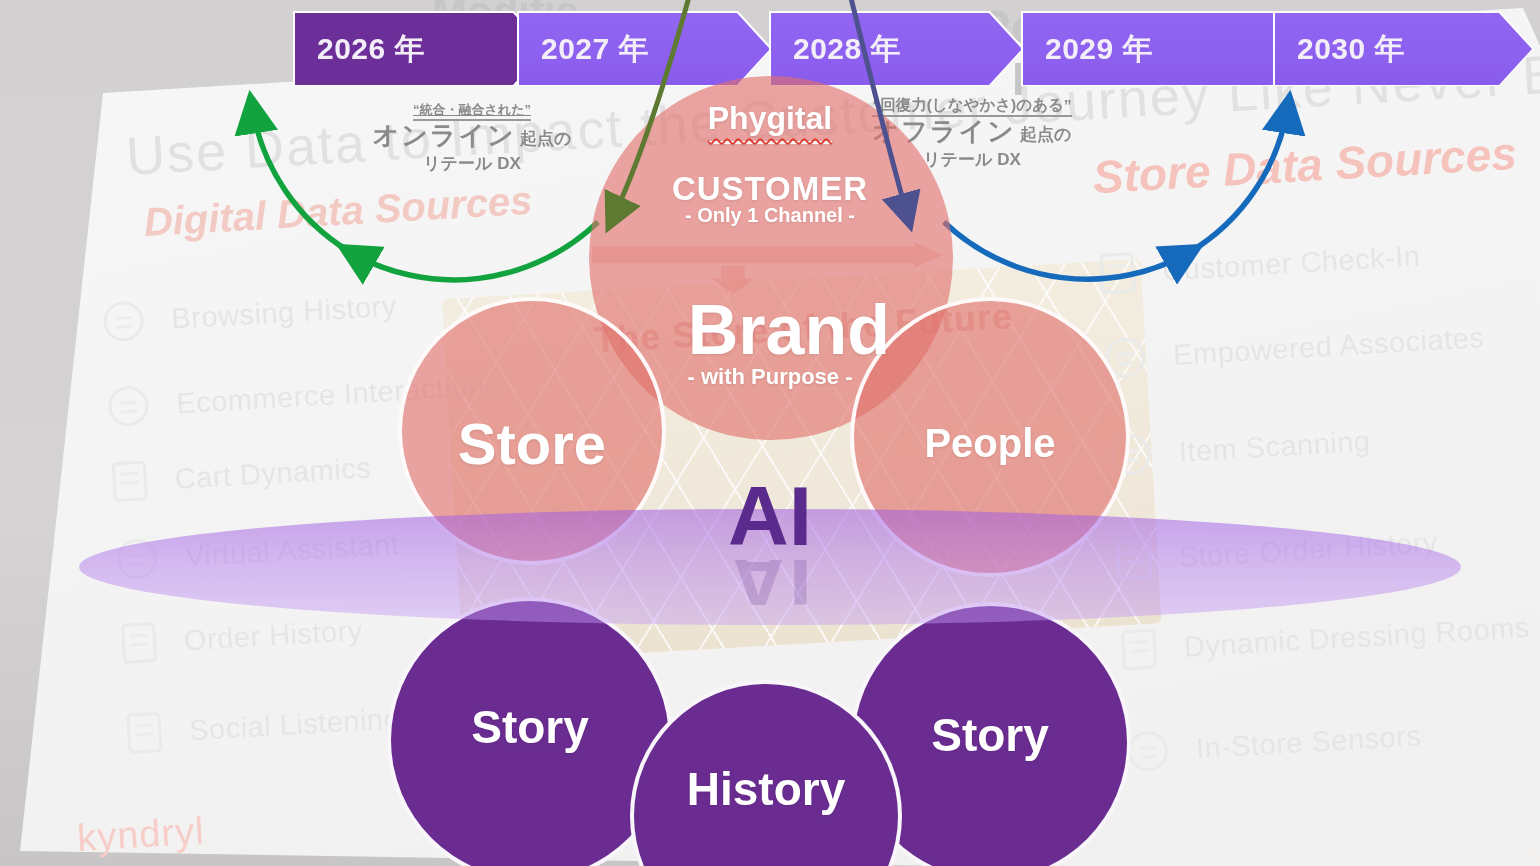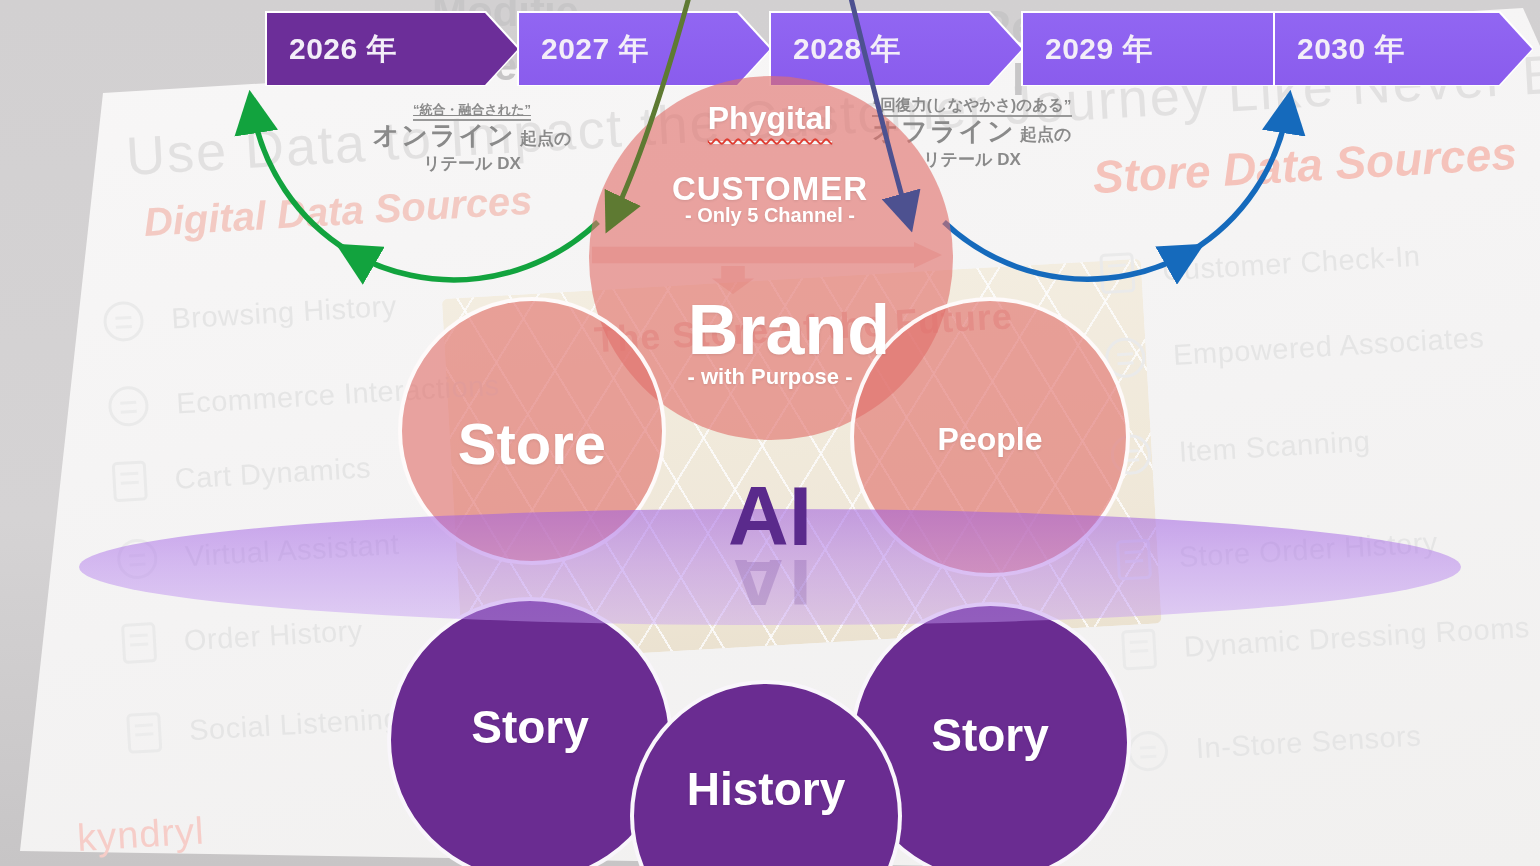--- a/index.html
+++ b/index.html
@@ -32,21 +32,21 @@
   .kyndryl{left:30px;top:800px;font-size:38px;font-weight:500;color:#f6cdc8;letter-spacing:1px;}
   
   .frag{position:absolute;font-weight:bold;color:#c7c6c7;z-index:3;}
   
   .tl-wrap{position:absolute;top:13px;height:72px;z-index:4;
      filter:drop-shadow(1.5px 0 0 #fff) drop-shadow(-1.5px 0 0 #fff) drop-shadow(0 1.5px 0 #fff) drop-shadow(0 -1.5px 0 #fff);}
   .tl{width:100%;height:100%;clip-path:polygon(0 0,calc(100% - 33px) 0,100% 50%,calc(100% - 33px) 100%,0 100%);
       display:flex;align-items:center;padding-left:22px;}
   .tl span{font-size:30px;font-weight:bold;color:#f3eef8;letter-spacing:.5px;}
   .tl.c-light{background:#c89ef2;}
-  .tl.c-dark{background:#6c2e99;}
+  .tl.c-dark{background:#6c2e99;margin-left:28px;}
   .tl.c-mid{background:linear-gradient(180deg,#9166f2 0%,#8a5ced 100%);}
   
   .ann{position:absolute;text-align:center;color:#8a8a8a;z-index:5;line-height:1.15;}
   .ann .q{font-weight:bold;border-bottom:2px solid #999;padding-bottom:1px;display:inline-block;}
   .ann-l .q{font-size:13px;text-decoration:underline;}
   .ann-r .q{font-size:15.5px;}
   .ann .main{font-size:26px;font-weight:bold;letter-spacing:2px;}
   .ann .sub{font-size:17px;font-weight:bold;}
   .ann .l2{font-size:17px;font-weight:bold;display:block;margin-top:3px;}
   
@@ -213,25 +213,25 @@
         <path d="M0,0 L8,4 L0,8 z" fill="#4d5190"></path>
         </marker>
     </defs>
     <path d="M 692 -14 Q 650 140 612 220" fill="none" stroke="#5e7a32" stroke-width="5" marker-end="url(#mOlive)"></path>
     <path d="M 848 -14 Q 886 140 908 218" fill="none" stroke="#4d5190" stroke-width="5" marker-end="url(#mNavy)"></path>
   </svg>
 
   <div class="clabel" style="left:670px;top:100px;width:200px;font-size:32px;z-index:10;">
     <span class="phy-underline"><span class="phy-wavy">Phygital</span></span></div>
   <div class="clabel" style="left:670px;top:170px;width:200px;font-size:33px;letter-spacing:1px;">CUSTOMER</div>
-  <div class="clabel" style="left:670px;top:204px;width:200px;font-size:20px;">- Only 5 Channel -</div>
+  <div class="clabel" style="left:670px;top:204px;width:200px;font-size:20px;">- Only 1 Channel -</div>
   <div class="clabel" style="left:650px;top:290px;width:240px;font-size:70px;text-align:right;">Brand</div>
   <div class="clabel" style="left:650px;top:364px;width:240px;font-size:22px;">- with Purpose -</div>
   <div class="clabel" style="left:432px;top:410px;width:200px;font-size:58px;">Store</div>
-  <div class="clabel" style="left:890px;top:421px;width:200px;font-size:32px;">People</div>
+  <div class="clabel" style="left:890px;top:421px;width:200px;font-size:40px;">People</div>
 
   <div class="darkc" style="left:387px;top:597px;width:286px;height:286px;"></div>
   <div class="darkc" style="left:850px;top:602px;width:281px;height:281px;"></div>
   <div class="darkc" style="left:630px;top:680px;width:272px;height:272px;"></div>
   <div class="clabel" style="left:430px;top:700px;width:200px;font-size:46px;">Story</div>
   <div class="clabel" style="left:890px;top:708px;width:200px;font-size:46px;">Story</div>
   <div class="clabel" style="left:666px;top:762px;width:200px;font-size:46px;">History</div>
 
   <div class="band"></div>
   <div class="ai">AI</div>

